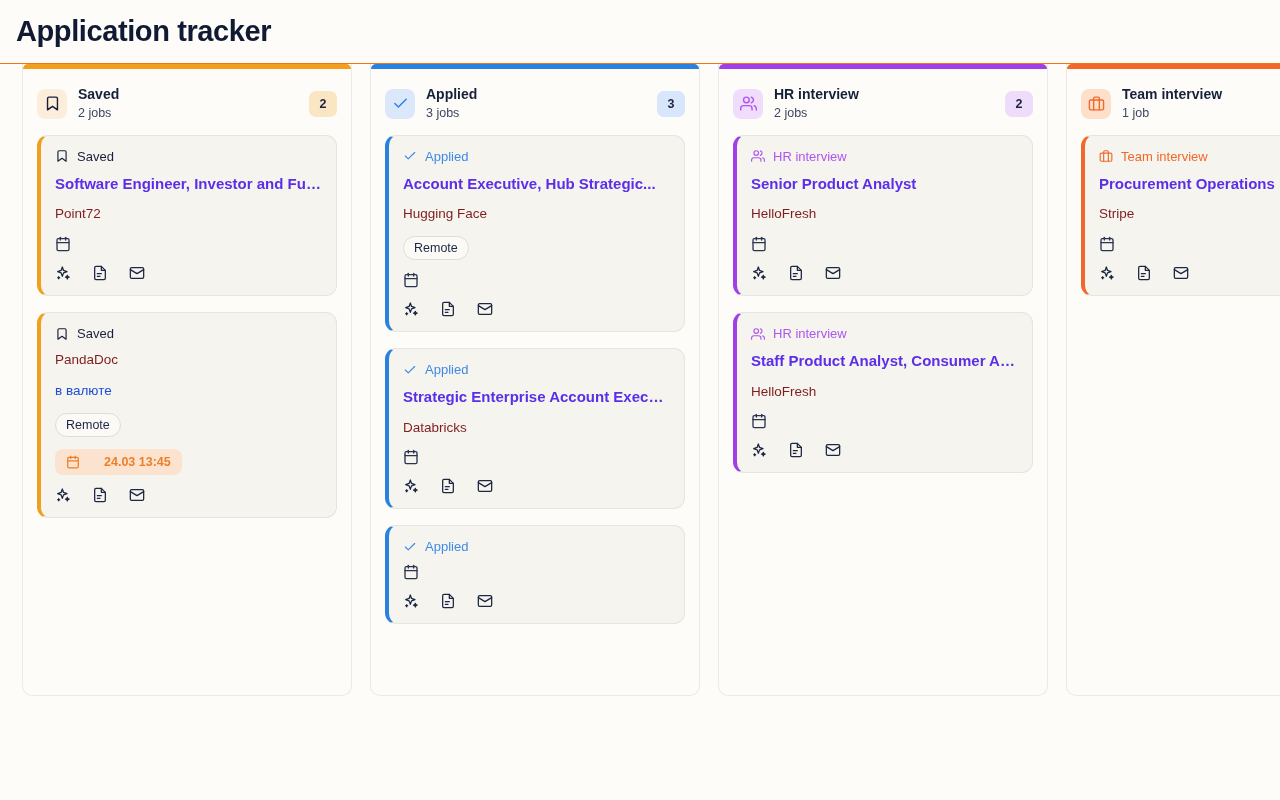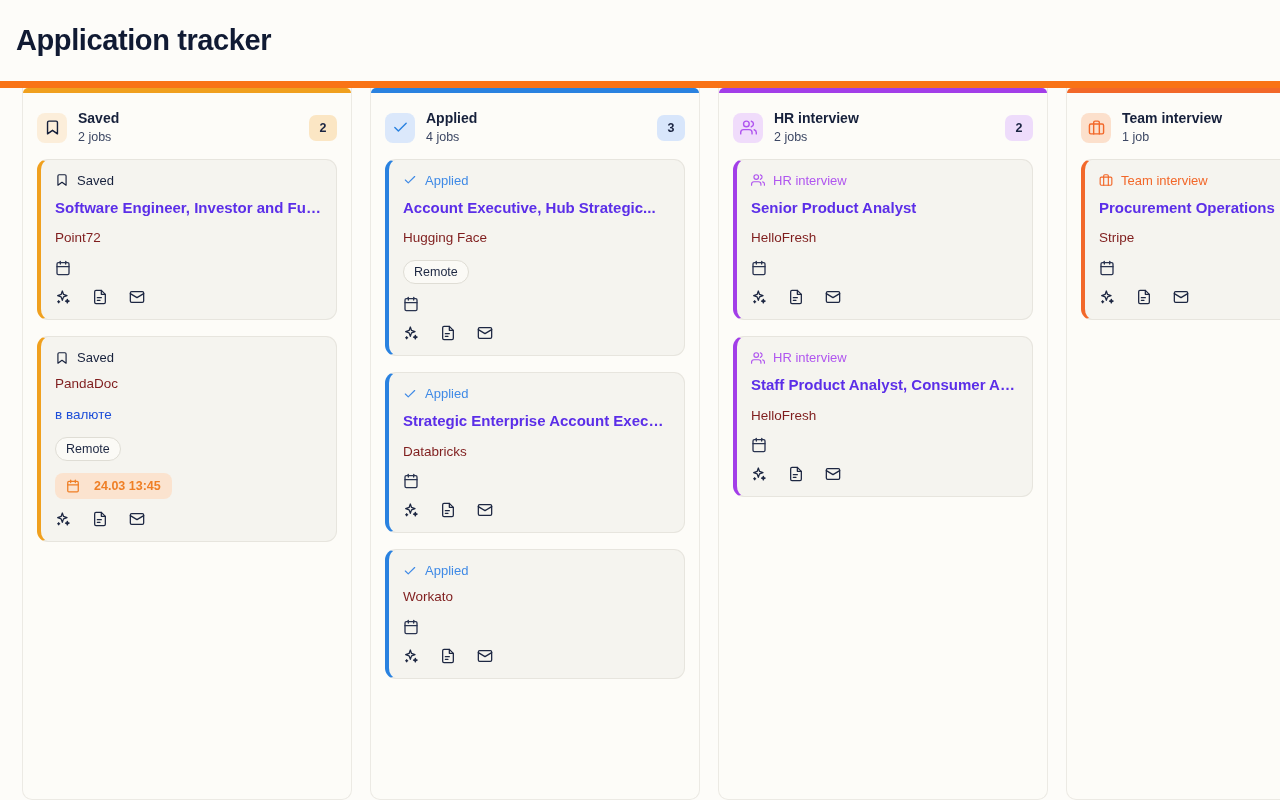--- a/index.html
+++ b/index.html
@@ -12,25 +12,25 @@
 
   body {
     font-family: "Liberation Sans", sans-serif;
     background: #fdfcf9;
     color: #17213c;
     -webkit-font-smoothing: antialiased;
   }
 
   
   .page-header {
-    height: 88px;
+    height: 64px;
     padding: 0 0 0 16px;
     display: flex;
     align-items: center;
-    border-bottom: 7px solid #f97316;
+    border-bottom: 1px solid #f97316;
     background: #fdfcf9;
   }
   .page-title {
     font-size: 29px;
     font-weight: 700;
     letter-spacing: -0.4px;
     color: #101a33;
   }
 
   
@@ -43,21 +43,21 @@
     overflow: hidden;
   }
 
   .column {
     width: 330px;
     flex: 0 0 330px;
     background: #fdfcf8;
     border: 1px solid #eceae4;
     border-top: none;
     border-radius: 0 0 10px 10px;
-    height: 712px;
+    height: 632px;
     position: relative;
     overflow: hidden;
   }
   .column-accent {
     height: 5px;
     width: 100%;
     border-radius: 6px 6px 0 0;
   }
 
   .column-header {
@@ -164,21 +164,21 @@
     background: #fbfaf6;
     border: 1px solid #dfddd5;
     border-radius: 12px;
     padding: 4px 10px;
     margin-bottom: 12px;
   }
 
   .date-badge {
     display: inline-flex;
     align-items: flex-start;
-    gap: 14px;
+    gap: 24px;
     background: #fbe3cf;
     color: #ef7f26;
     border-radius: 8px;
     padding: 6px 11px;
     font-size: 12.5px;
     font-weight: 600;
     margin-bottom: 12px;
   }
   .date-badge svg { display: block; }
 
@@ -313,21 +313,21 @@
     <div class="column">
       <div class="column-accent" style="background: rgb(42, 130, 224);"></div>
       <div class="column-header">
         <div class="column-icon" style="background: rgb(219, 232, 251);">
           <svg xmlns="http://www.w3.org/2000/svg" width="17" height="17" viewBox="0 0 24 24" fill="none" stroke="#2a82e0" stroke-width="2" stroke-linecap="round" stroke-linejoin="round">
             <polyline points="20 6 9 17 4 12"></polyline>
           </svg>
         </div>
         <div class="column-headtext">
           <div class="column-name">Applied</div>
-          <div class="column-count-text">4 jobs</div>
+          <div class="column-count-text">3 jobs</div>
         </div>
         <div class="column-badge" style="background: rgb(216, 230, 251);">3</div>
       </div>
       <div class="card-list">
         <div class="card" style="border-left-color: rgb(42, 130, 224);"><div class="card-status" style="color: rgb(63, 138, 230);">
             <span>
               <svg xmlns="http://www.w3.org/2000/svg" width="14" height="14" viewBox="0 0 24 24" fill="none" stroke="#3f8ae6" stroke-width="2" stroke-linecap="round" stroke-linejoin="round">
                 <polyline points="20 6 9 17 4 12"></polyline>
               </svg>
             </span>
@@ -407,21 +407,20 @@
         </div>
         <div class="card" style="border-left-color: rgb(42, 130, 224);">
           <div class="card-status" style="color: rgb(63, 138, 230);">
             <span>
               <svg xmlns="http://www.w3.org/2000/svg" width="14" height="14" viewBox="0 0 24 24" fill="none" stroke="#3f8ae6" stroke-width="2" stroke-linecap="round" stroke-linejoin="round">
                 <polyline points="20 6 9 17 4 12"></polyline>
               </svg>
             </span>
             <span>Applied</span>
           </div>
-          <div class="card-company">Workato</div>
           <div class="card-date-row">
             <svg xmlns="http://www.w3.org/2000/svg" width="16" height="16" viewBox="0 0 24 24" fill="none" stroke="#2a3450" stroke-width="2" stroke-linecap="round" stroke-linejoin="round">
               <rect x="3" y="4" width="18" height="18" rx="2" ry="2"></rect>
               <line x1="16" y1="2" x2="16" y2="6"></line>
               <line x1="8" y1="2" x2="8" y2="6"></line>
               <line x1="3" y1="10" x2="21" y2="10"></line>
             </svg>
           </div>
           <div class="card-actions">
             <span class="action-icon">

